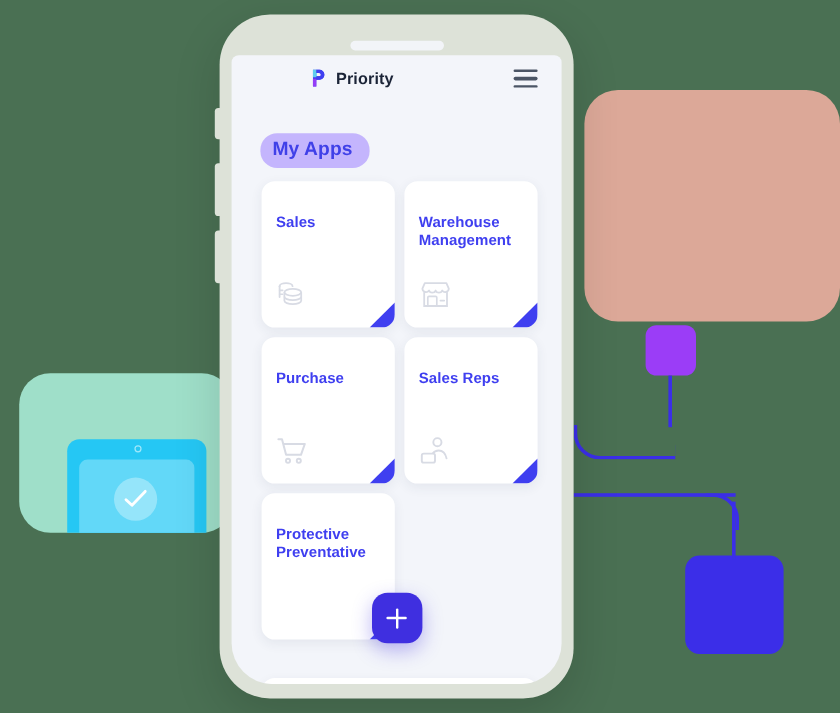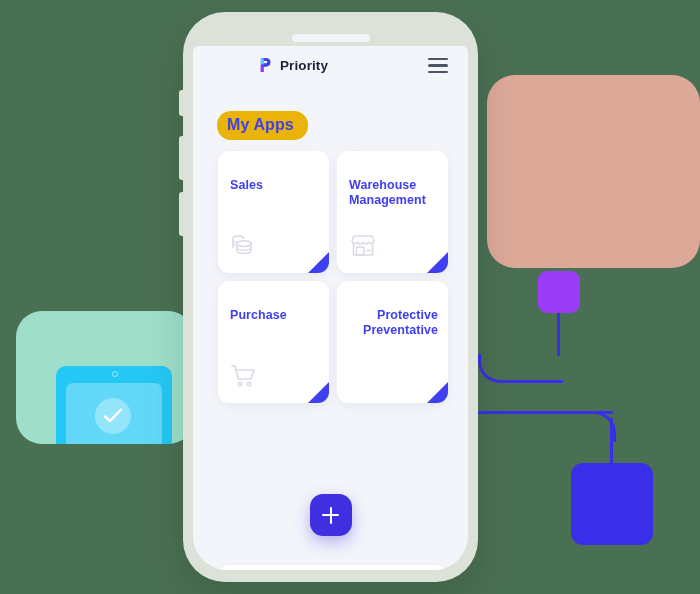--- a/index.html
+++ b/index.html
@@ -113,21 +113,21 @@
   #hamburger{
     position:absolute;right:20px;top:12px;width:20px;height:15px;
     display:flex;flex-direction:column;justify-content:space-between;
     cursor:pointer;
   }
   #hamburger span{display:block;height:2.4px;background:#4b5565;border-radius:2px;}
 
   
   #my-apps-pill{
     position:absolute;left:24px;top:65px;
-    background:#eab308;color:#4040e8;
+    background:#c4b5fd;color:#4040e8;
     font-size:16px;font-weight:600;
     padding:5px 14px 6px 10px;border-radius:14px;
     letter-spacing:.1px;
   }
 
   
   #card-grid{
     position:absolute;left:25px;top:105px;width:230px;
     display:grid;grid-template-columns:111px 111px;gap:8px 8px;
   }
@@ -264,23 +264,34 @@
           <div class="app-card-icon">
             <svg width="30" height="30" viewBox="0 0 30 30" fill="none" aria-hidden="true">
               <path d="M3 5 h3 l3.4 13 h12.4 l3.2 -9 H8" stroke="#d8dbe4" stroke-width="1.7" fill="none" stroke-linecap="round" stroke-linejoin="round"></path>
               <circle cx="11" cy="23" r="1.7" stroke="#d8dbe4" stroke-width="1.6" fill="none"></circle>
               <circle cx="20" cy="23" r="1.7" stroke="#d8dbe4" stroke-width="1.6" fill="none"></circle>
             </svg>
           </div>
           <div class="corner-fold"></div>
         </div>
 
-
-        <div class="app-card">
-          <div class="app-card-title" style="white-space:pre-line;text-align:right;">Protective
+        <div class="app-card">
+          <div class="app-card-title">Sales Reps</div>
+          <div class="app-card-icon">
+            <svg width="30" height="30" viewBox="0 0 30 30" fill="none" aria-hidden="true">
+              <circle cx="16.5" cy="7.5" r="3.4" stroke="#d8dbe4" stroke-width="1.6" fill="none"></circle>
+              <path d="M10.5 24 c0 -5.4 2.8 -9.6 7 -9.6 c3.4 0 5.8 2.7 6.6 6.6" stroke="#d8dbe4" stroke-width="1.6" fill="none" stroke-linecap="round"></path>
+              <rect x="3.5" y="17" width="11" height="7.5" rx="1.6" stroke="#d8dbe4" stroke-width="1.6" fill="#fff"></rect>
+            </svg>
+          </div>
+          <div class="corner-fold"></div>
+        </div>
+
+        <div class="app-card">
+          <div class="app-card-title" style="white-space:pre-line;">Protective
 Preventative</div>
           <div class="corner-fold"></div>
         </div>
 
       </div>
 
       <div class="card-partial"></div>
 
       <div id="fab" title="Add"></div>
 

